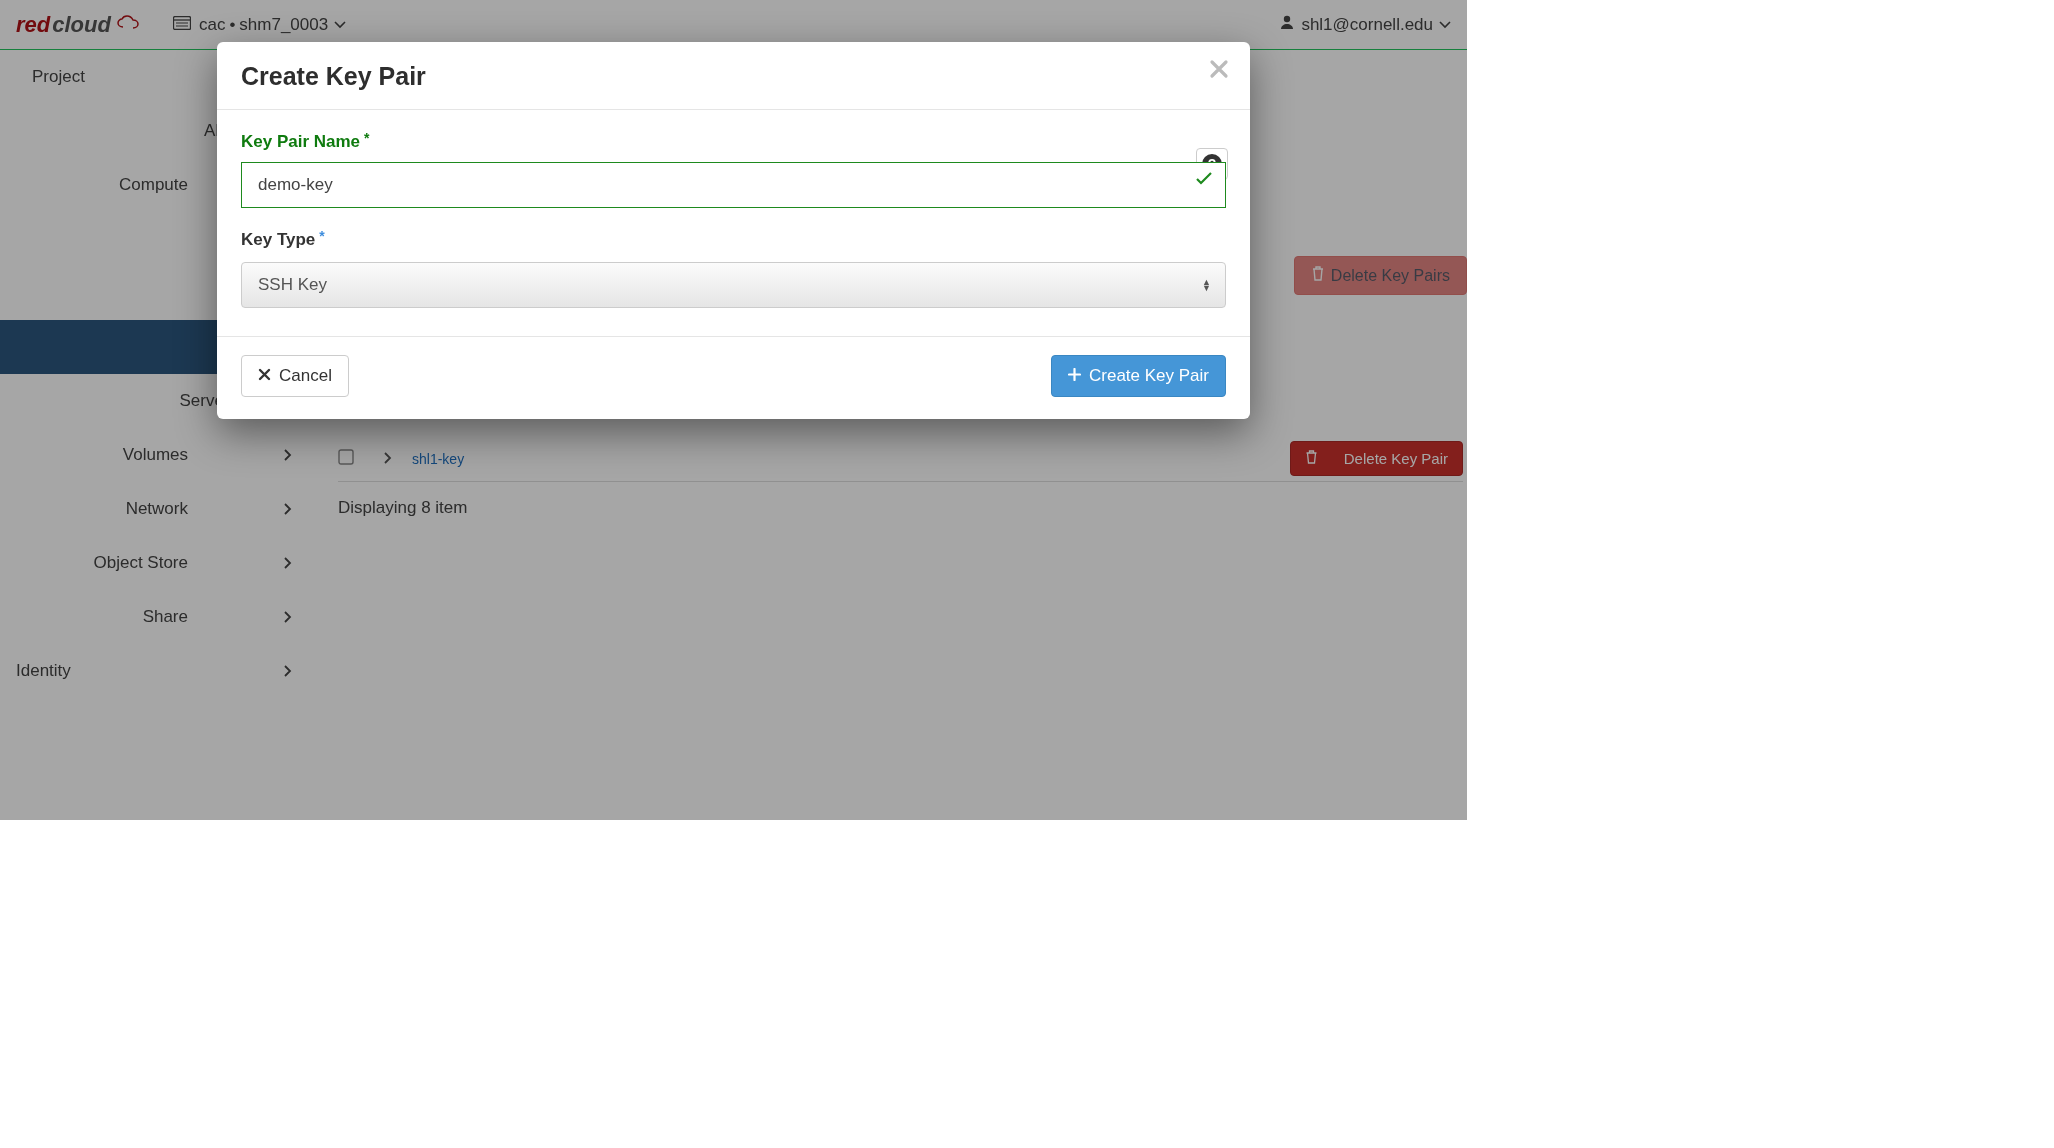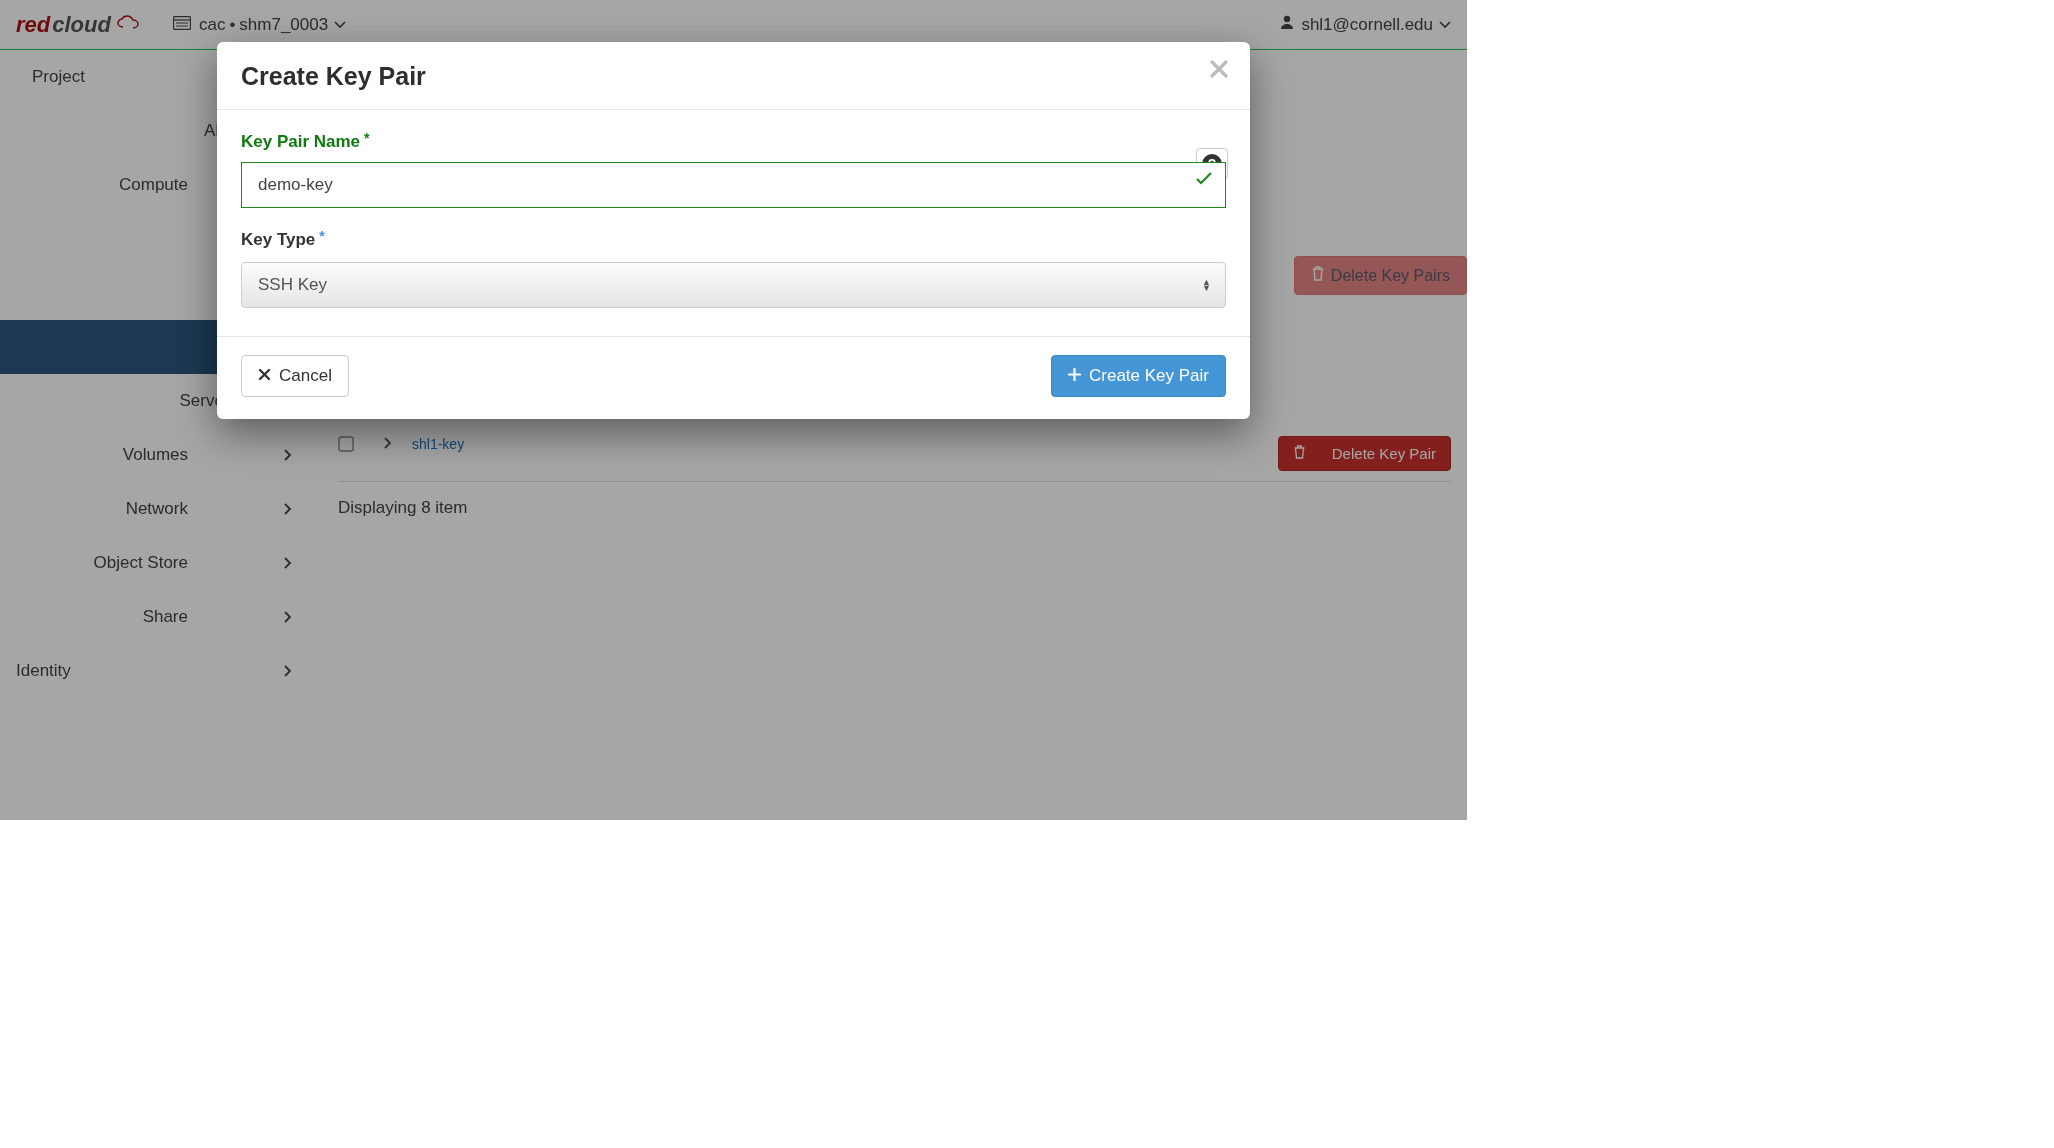--- a/index.html
+++ b/index.html
@@ -30,21 +30,21 @@
 .nav-identity { padding-left: 16px; }
 .nav-level2 { display: flex; align-items: center; height: 54px; font-size: 17px; color: #444; cursor: pointer; }
 .nav-level2 .label { flex: 1; text-align: right; padding-right: 140px; }
 .nav-level2 .chev { position: absolute; right: 36px; }
 .nav-level2-row { position: relative; }
 
 
 .main { position: absolute; left: 328px; right: 0; top: 50px; bottom: 0; padding: 16px; }
 .main-actions { position: absolute; top: 206px; right: 0; }
 .btn-danger-outline { background: #d9534f; color: #0f172a; border: 1px solid #d43f3a; padding: 9px 16px; border-radius: 4px; font-size: 16px; opacity: 0.7; cursor: pointer; display: inline-flex; align-items: center; }
-.table-row { position: absolute; top: 386px; left: 10px; right: 16px; height: 46px; display: flex; border-bottom: 1px solid #ddd; }
+.table-row { position: absolute; top: 386px; left: 10px; right: 4px; height: 46px; display: flex; align-items: center; border-bottom: 1px solid #ddd; }
 .table-row .cb { margin-right: 30px; }
 .table-row .caret { margin-right: 20px; color: #555; }
 .table-row .name { color: #1f6fbf; }
 .table-row .rowact { margin-left: auto; }
 .table-row .btn-danger-solid { background: #c9302c; color: #fff; border: 1px solid #ac2925; padding: 8px 14px; border-radius: 4px; font-size: 15px; cursor: pointer; display: inline-flex; align-items: center; gap: 20px; }
 .displaying { position: absolute; top: 448px; left: 10px; font-size: 17px; color: #444; }
 
 
 .overlay { position: absolute; inset: 0; background: rgba(0,0,0,0.35); }
 

